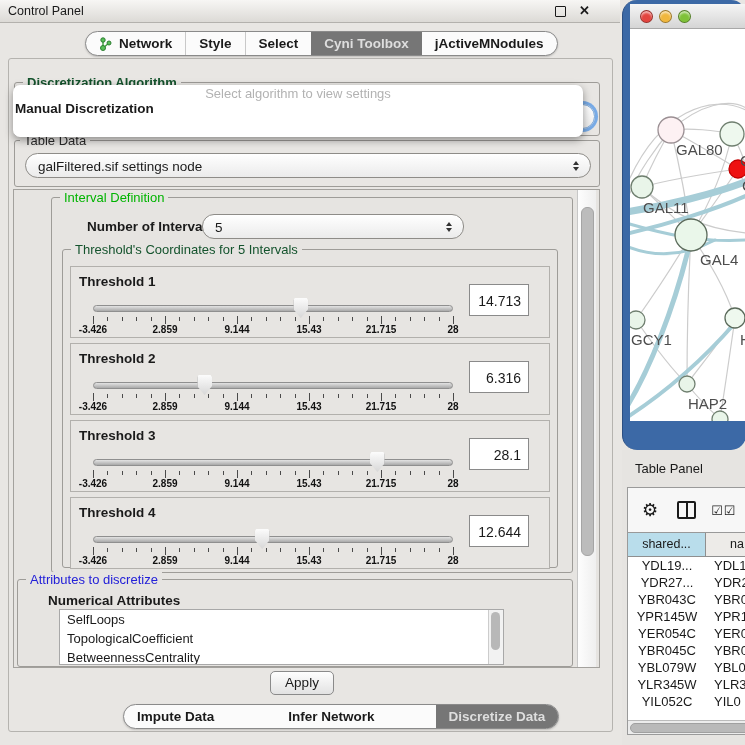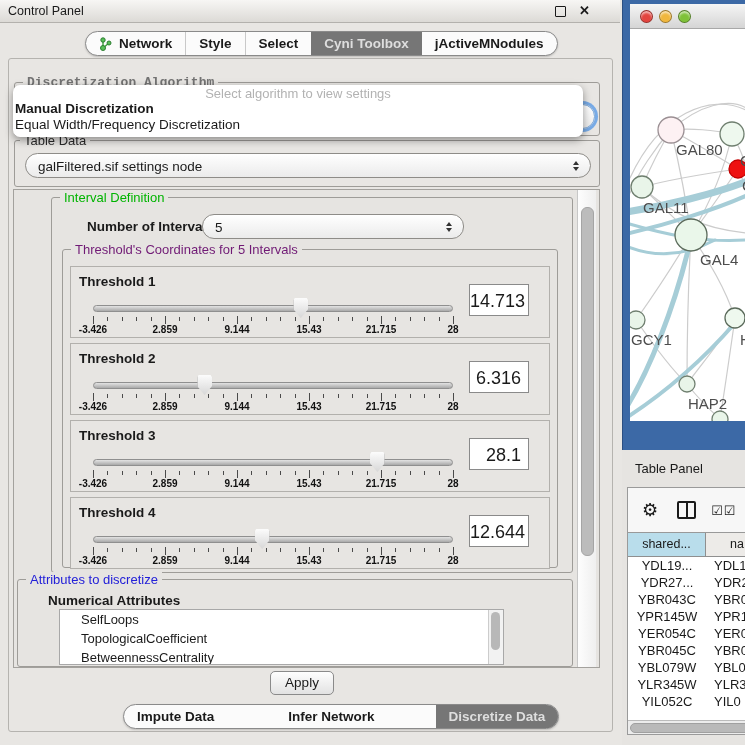--- a/index.html
+++ b/index.html
@@ -25,21 +25,21 @@
 
   
   .outer{position:absolute;left:8px;top:58px;width:603px;height:672px;background:#e8e6e3;
          border:1px solid #b5b3af;border-radius:3px;}
 
   
   .group{position:absolute;border:1px solid #9e9c98;border-radius:3px;}
   .legend{position:absolute;top:-8px;left:8px;background:#e8e6e3;padding:0 4px;font-size:13px;white-space:nowrap;}
 
   #algo-group{left:14px;top:82px;width:584px;height:52px;}
-  #algo-group .legend{color:#737373;font-weight:bold;font-family:Liberation Mono, monospace;}
+  #algo-group .legend{color:#14532d;font-weight:bold;}
 
   
   .combo{height:25px;border:1px solid #8e8c88;border-radius:13px;
          background:linear-gradient(#ffffff,#ebebeb);font-size:13.5px;line-height:25px;
          padding-left:12px;box-sizing:border-box;position:absolute;}
   #algo-combo{left:22px;top:104px;width:573px;z-index:3;
               box-shadow:0 0 0 3px rgba(100,160,230,.85);border-color:#7aa7d9;}
   .ud{position:absolute;right:11px;top:50%;transform:translateY(-50%);display:flex;flex-direction:column;gap:2px;}
   .ud b{width:0;height:0;border-left:3.5px solid transparent;border-right:3.5px solid transparent;}
   .ud .up{border-bottom:4px solid #333;}
@@ -63,56 +63,56 @@
            background:linear-gradient(90deg,#fdfdfd,#efefef);border-left:1px solid #c7c7c7;}
   #vscroll .thumb{position:absolute;left:3px;top:17px;width:11px;height:347px;border-radius:6px;
                   background:#bcbcbc;border:1px solid #a5a5a5;}
 
   #interval-group{left:50px;top:196px;width:520px;height:374px;}
   #interval-group > .legend{color:#00b400;}
   .noi-label{position:absolute;left:35px;top:21px;font-weight:bold;font-size:13.5px;}
   #noi-spinner{left:150px;top:16px;width:262px;border-radius:12px;}
 
   #thr-group{position:absolute;left:10px;top:51px;width:494px;height:317px;border:1px solid #9e9c98;border-radius:3px;}
-  #thr-group > .legend{color:#701a75;background:#e6e4e1;}
+  #thr-group > .legend{color:#14532d;background:#e6e4e1;}
   .thr-list{position:absolute;left:7px;top:16px;right:7px;display:flex;flex-direction:column;gap:5px;}
   .thr-panel{position:relative;height:70px;border:1px solid #b2b0ac;background:#e7e5e2;}
   .thr-label{position:absolute;left:8px;top:7px;font-weight:bold;font-size:13.5px;}
   .slider-wrap{position:absolute;left:22px;top:0;width:360px;height:100%;}
   .track{position:absolute;left:0;top:38px;width:100%;height:7px;border:1px solid #8f8f8f;border-radius:4px;
          background:linear-gradient(#e3e3e3,#a9a9a9);box-sizing:border-box;}
   .handle{position:absolute;top:31px;width:15px;height:20px;transform:translateX(-50%);
           background:linear-gradient(#fcfcfc,#d7d7d7);
           clip-path:polygon(10% 0,90% 0,100% 12%,100% 55%,50% 100%,0 55%,0 12%);
           filter:drop-shadow(0 0 1px #777);z-index:2;}
   .ticks{position:absolute;left:0;top:49px;width:100%;height:9px;}
   .ticks i{position:absolute;top:0;width:1px;background:#4a4a4a;}
   .ticks i.major{height:8px;}
   .ticks i.minor{height:4px;top:1px;}
   .tick-labels{position:absolute;left:0;top:57px;width:100%;height:12px;}
   .tick-labels span{position:absolute;transform:translateX(-50%);font-size:10px;font-weight:bold;color:#111;white-space:nowrap;}
   .thr-value{position:absolute;right:20px;top:17px;width:60px;height:32px;background:#fff;border:1px solid #8a8a8a;
-             font-size:18px;text-align:right;line-height:32px;padding-right:7px;box-sizing:border-box;}
+             font-size:14px;text-align:right;line-height:32px;padding-right:7px;box-sizing:border-box;}
 
   #attr-group{left:16px;top:578px;width:554px;height:86px;}
   #attr-group > .legend{color:#2320d8;}
   .attr-title{position:absolute;left:30px;top:13px;font-weight:bold;font-size:13.5px;}
   .attr-list{position:absolute;left:41px;top:29px;width:443px;height:54px;background:#fff;
              border:1px solid #a8a8a8;overflow:hidden;}
-  .attr-list .item{font-size:13px;line-height:19px;padding-left:21px;}
+  .attr-list .item{font-size:13px;line-height:19px;padding-left:7px;}
   .attr-scroll{position:absolute;right:0;top:0;width:14px;height:100%;background:#f2f2f2;border-left:1px solid #ccc;}
   .attr-scroll .thumb{position:absolute;left:2px;top:2px;width:9px;height:38px;border-radius:5px;background:#b8b8b8;}
 
   #apply-btn{position:absolute;left:270px;top:671px;width:62px;height:22px;border-radius:5px;
              border:1px solid #8a8a8a;background:linear-gradient(#fefefe,#e2e2e2);
              font-size:13.5px;text-align:center;line-height:22px;}
 
   
   #net-frame{position:absolute;left:622px;top:0;width:123px;height:450px;background:#3c69a6;
-             border-left:1px solid #2c4f82;}
+             border-left:1px solid #2c4f82;border-radius:15px;}
   #net-window{position:absolute;left:7px;top:4px;width:116px;height:417px;background:#fff;}
   #net-titlebar{height:24px;background:linear-gradient(#f5f5f5,#d5d5d5);border-bottom:1px solid #a8a8a8;
                 display:flex;align-items:center;gap:6px;padding-left:10px;}
   .tl{width:13px;height:13px;border-radius:50%;border:1px solid rgba(0,0,0,.35);
       box-shadow:inset 0 2px 2px rgba(255,255,255,.6);box-sizing:border-box;}
   #net-svg{position:absolute;left:0;top:24px;}
   #net-svg text{font-size:15px;fill:#4d4d4d;font-family:"Liberation Sans",sans-serif;}
 
   
   #table-region{position:absolute;left:622px;top:450px;width:123px;height:295px;background:#e6e4e1;}
@@ -181,21 +181,20 @@
   </div>
   <div id="algo-combo" class="combo">
     <span class="ud">
         <b class="up"></b>
         <b class="dn"></b>
       </span>
   </div>
   <div id="popup">
     <div class="hint">Select algorithm to view settings</div>
     <div class="opt bold">Manual Discretization</div>
-    <div class="opt">Equal Width/Frequency Discretization</div>
   </div>
 
   <div id="td-group" class="group">
     <span class="legend">Table Data</span>
     <div id="td-combo" class="combo">
       <span>galFiltered.sif settings node</span>
       <span class="ud">
           <b class="up"></b>
           <b class="dn"></b>
         </span>

